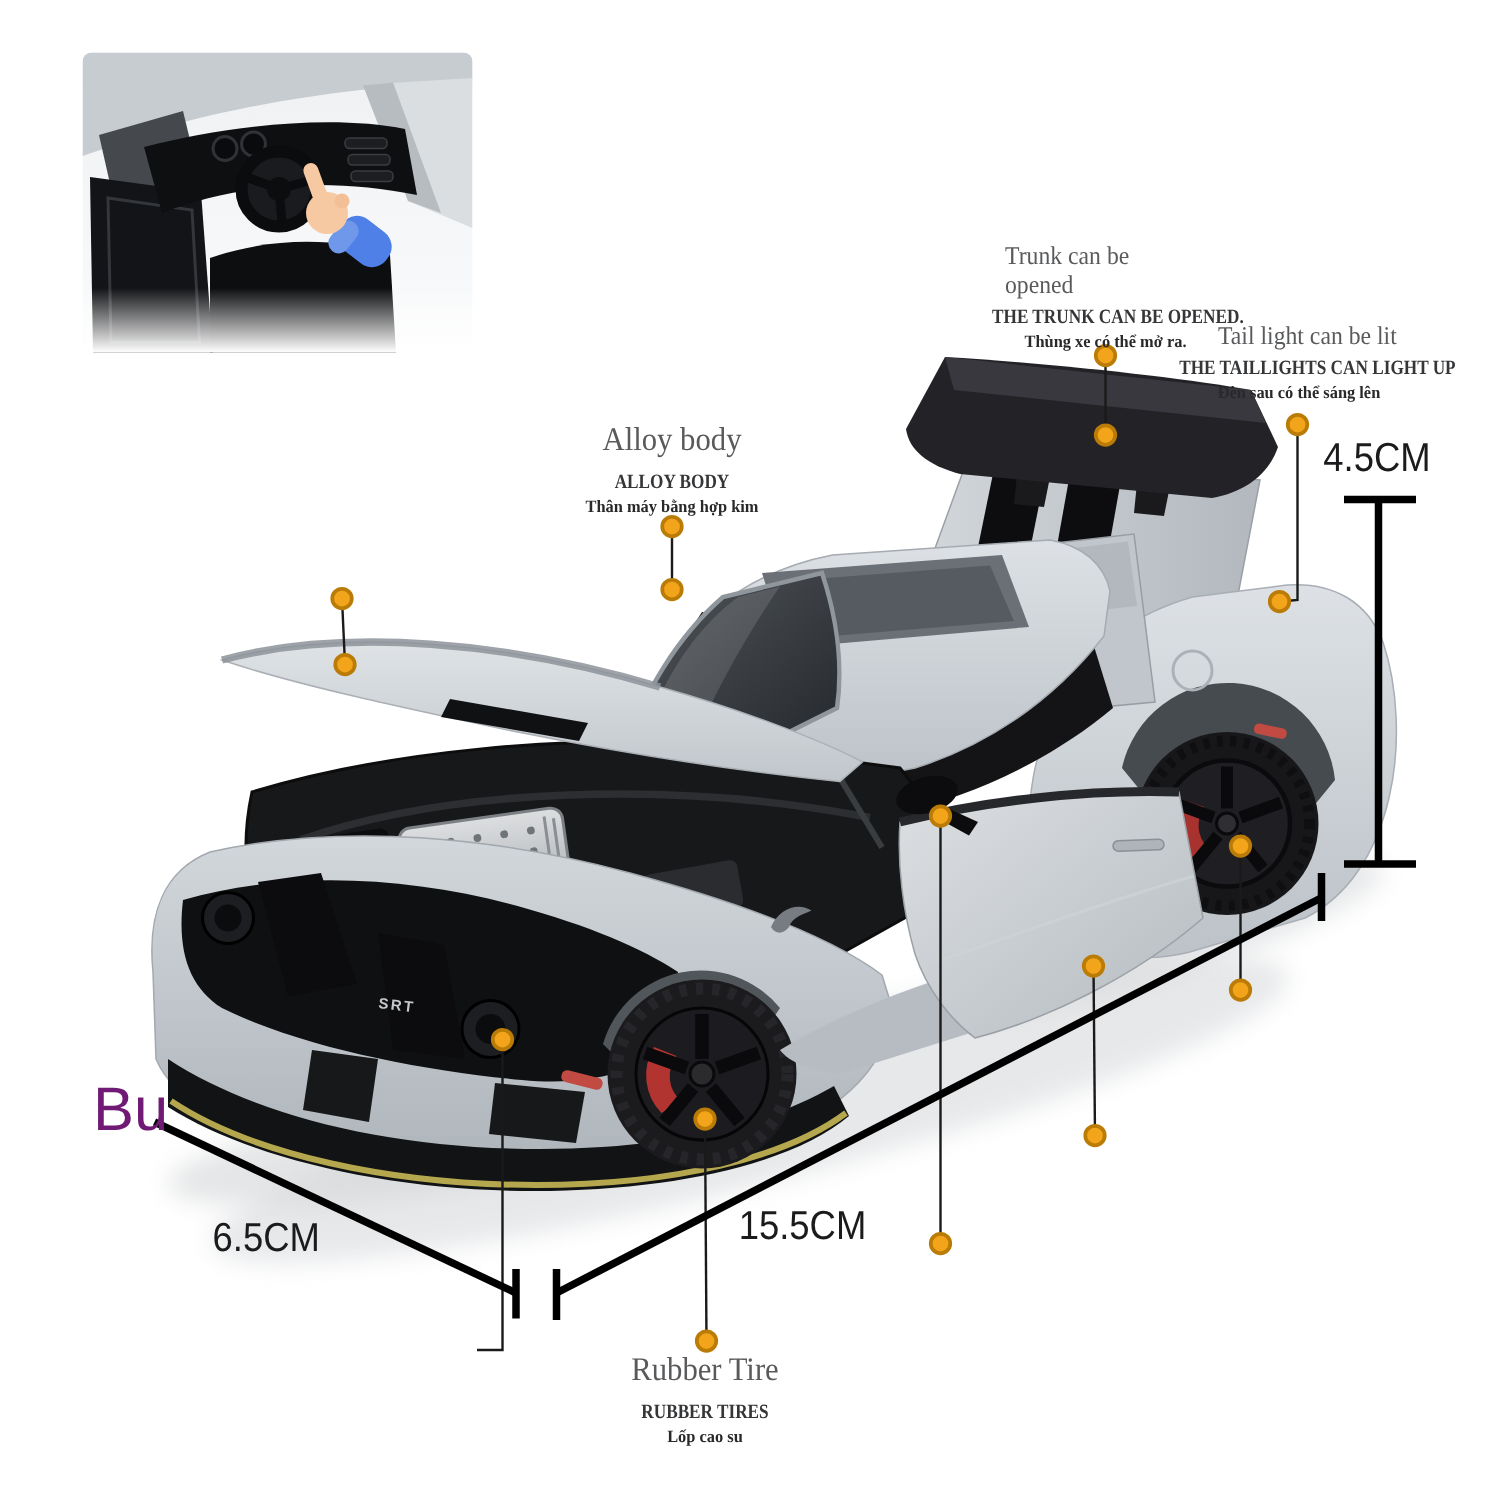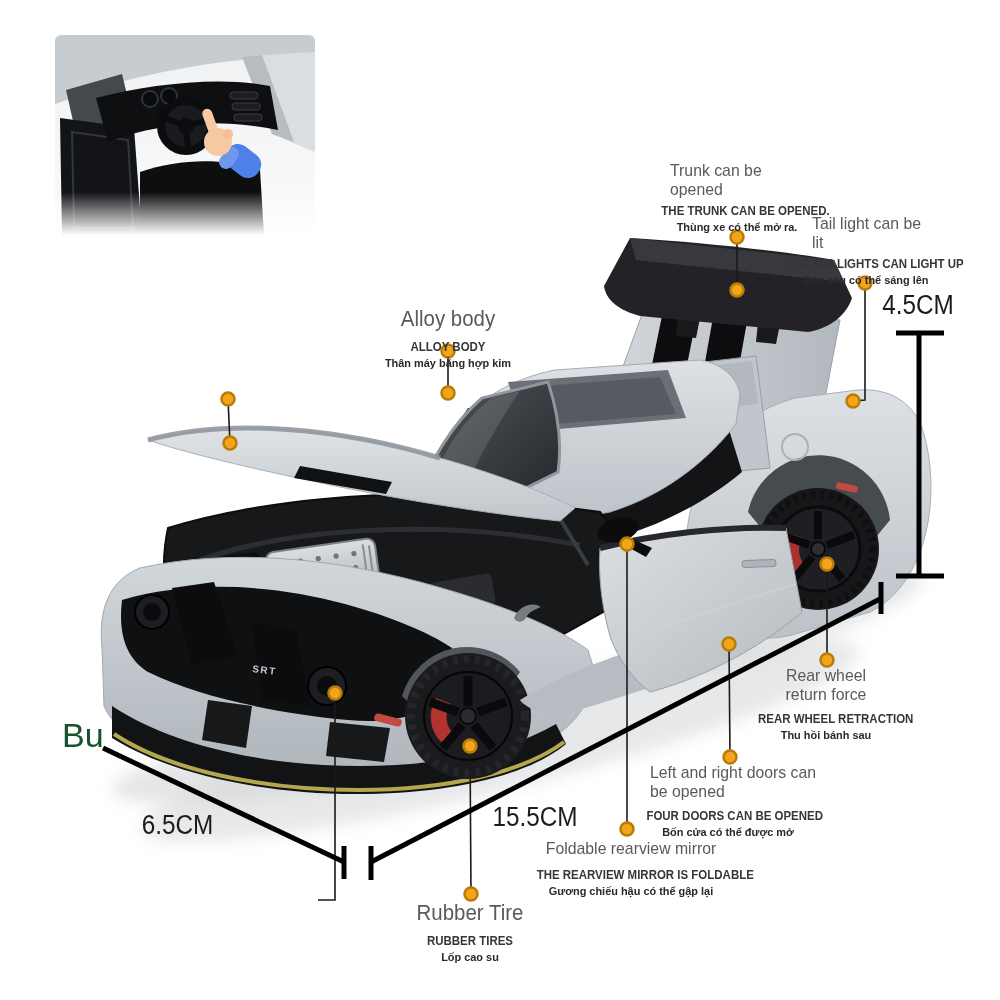--- a/index.html
+++ b/index.html
@@ -6,31 +6,31 @@
   .stage{position:relative;width:1000px;height:1000px;background:#ffffff;overflow:hidden;
          font-family:"Liberation Sans","DejaVu Sans",sans-serif;}
   .stage svg.scene{position:absolute;left:0;top:0;}
   .co{position:absolute;}
   .co-title{font-size:17px;color:#595a5c;line-height:1.13;transform:scaleX(.93);transform-origin:center top;}
   .big .co-title{font-size:22px;}
   .co-caps{font-size:13.5px;color:#353638;font-weight:600;margin-top:7px;white-space:nowrap;
            transform:scaleX(.85);transform-origin:center top;}
   .co-vi{font-size:11.5px;color:#29292b;font-weight:700;margin-top:3px;white-space:nowrap;
          transform:scaleX(.95);transform-origin:center top;}
-  .tc{text-align:center;}
+  .tc{text-align:center;font-family:Liberation Serif, serif;}
   .measure{position:absolute;font-size:27px;color:#1b1b1d;font-weight:500;text-align:center;
            transform:scaleX(.9);transform-origin:center top;white-space:nowrap;}
-  .watermark{position:absolute;font-size:34px;color:#14532d;}
+  .watermark{position:absolute;font-size:41px;color:#701a75;}
   
   .b-steering{left:64px;top:247px;width:262px;}
   .b-steering .co-title{font-size:15px;transform:scaleX(.96);transform-origin:left top;}
   .b-steering .co-caps{font-size:11px;transform:scaleX(.8);transform-origin:left top;margin-top:8px;}
   .b-steering .co-vi{transform-origin:left top;margin-left:26px;margin-top:4px;}
   .b-hood{left:130px;top:334px;width:200px;}
-  .b-alloy{left:348px;top:281px;width:200px;margin-top:26px;}
+  .b-alloy{left:348px;top:281px;width:200px;}
   .b-trunk{left:648px;top:161px;width:178px;}
   .b-trunk .co-title{margin-left:22px;width:112px;text-align:left;transform-origin:left top;}
   .b-trunk .co-caps{margin-top:4px;}
   .b-tail{left:772px;top:214px;width:188px;}
   .b-tail .co-title{margin-left:40px;width:132px;text-align:left;transform-origin:left top;}
   .b-tail .co-caps{margin-top:4px;}
   .b-45{left:866px;top:290px;width:104px;}
   .b-rear{left:746px;top:666px;width:160px;}
   .b-rear .co-title{width:122px;margin:0 auto;}
   .b-doors{left:632px;top:763px;width:192px;}
@@ -341,37 +341,22 @@
   </div>
 
   <div class="co tc b-tail">
     <div class="co-title">Tail light can be lit</div>
     <div class="co-caps">THE TAILLIGHTS CAN LIGHT UP</div>
     <div class="co-vi">Đèn sau có thể sáng lên</div>
   </div>
 
   <div class="measure b-45">4.5CM</div>
 
-  <div class="co tc b-rear">
-    <div class="co-title">Rear wheel return force</div>
-    <div class="co-caps">REAR WHEEL RETRACTION</div>
-    <div class="co-vi">Thu hồi bánh sau</div>
-  </div>
-
-  <div class="co tc b-doors">
-    <div class="co-title">Left and right doors can be opened</div>
-    <div class="co-caps">FOUR DOORS CAN BE OPENED</div>
-    <div class="co-vi">Bốn cửa có thể được mở</div>
-  </div>
-
-  <div class="co tc b-mirror">
-    <div class="co-title">Foldable rearview mirror</div>
-    <div class="co-caps">THE REARVIEW MIRROR IS FOLDABLE</div>
-    <div class="co-vi">Gương chiếu hậu có thể gập lại</div>
-  </div>
+
+
 
   <div class="co tc big b-tire">
     <div class="co-title">Rubber Tire</div>
     <div class="co-caps">RUBBER TIRES</div>
     <div class="co-vi">Lốp cao su</div>
   </div>
 
 
   <div class="measure b-65">6.5CM</div>
   <div class="measure b-155">15.5CM</div>

